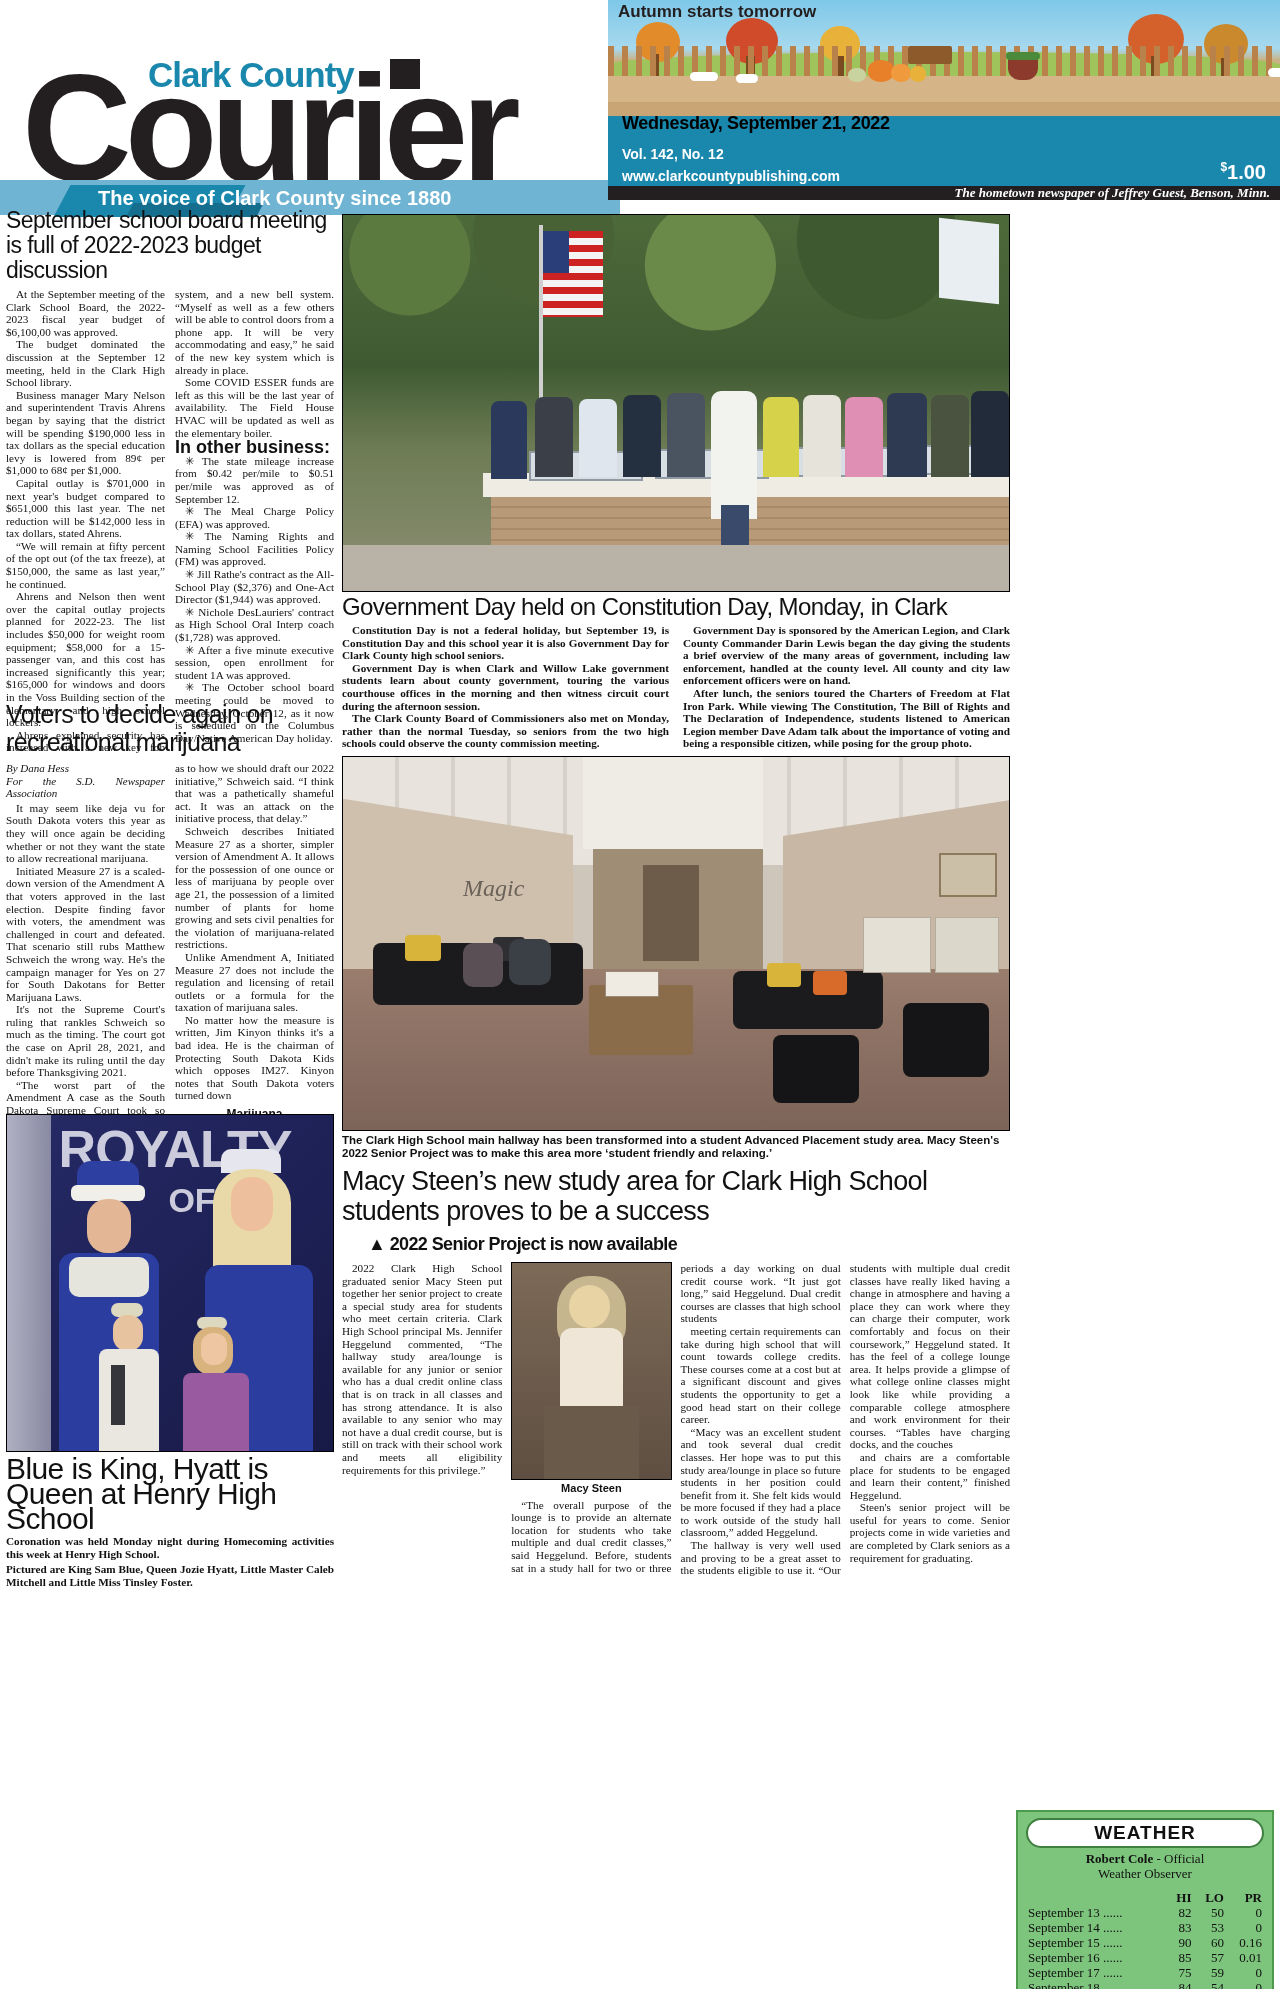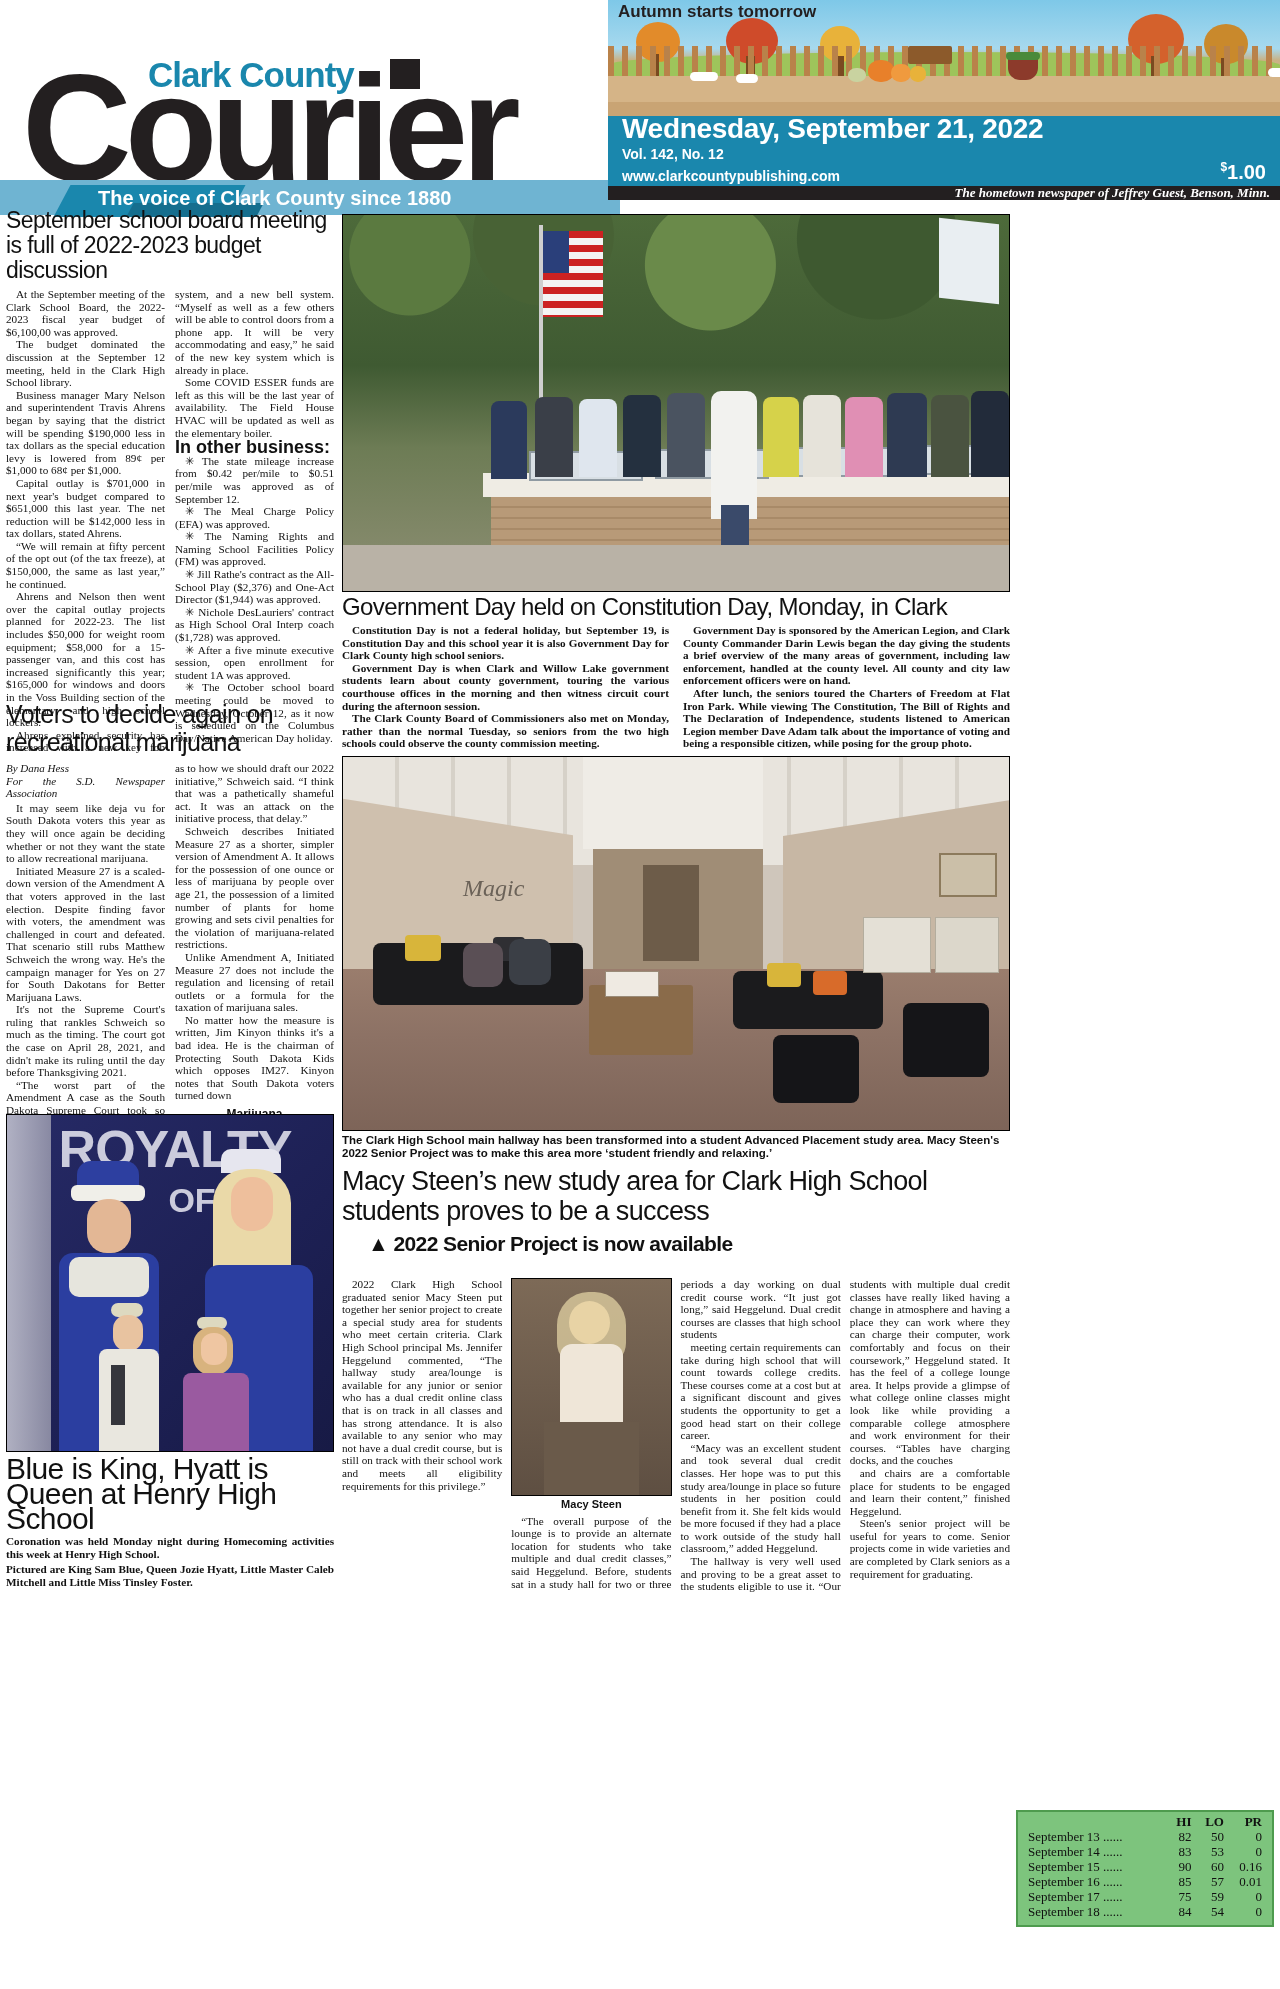--- a/index.html
+++ b/index.html
@@ -28,21 +28,21 @@
   .autumn-label{position:absolute;left:10px;top:2px;font-family:"Liberation Sans",sans-serif;
     font-weight:bold;font-size:17px;color:#231f20;z-index:9;}
   .fence{position:absolute;left:0;bottom:34px;width:672px;height:36px;}
   .hill{position:absolute;left:0;bottom:38px;width:672px;height:26px;background:#9ec45b;border-radius:50% 50% 0 0;}
   .ground{position:absolute;left:0;bottom:0;width:672px;height:40px;background:#d5b487;}
   .ground2{position:absolute;left:0;bottom:0;width:672px;height:14px;background:#c9a474;}
   .tree{position:absolute;border-radius:50%;}
   .pump{position:absolute;border-radius:46%;background:#e8802a;}
   .cloud{position:absolute;background:#fff;border-radius:12px;height:9px;}
   .mh-date{position:absolute;left:14px;top:113px;font-family:"Liberation Sans",sans-serif;
-    font-weight:bold;font-size:28px;color:#ffffff;letter-spacing:-0.3px;}
+    font-weight:bold;font-size:18px;color:#000000;letter-spacing:-0.3px;}
   .mh-vol{position:absolute;left:14px;top:146px;font-family:"Liberation Sans",sans-serif;
     font-weight:bold;font-size:14px;color:#fff;}
   .mh-web{position:absolute;left:14px;top:168px;font-family:"Liberation Sans",sans-serif;
     font-weight:bold;font-size:14px;color:#fff;}
   .mh-price{position:absolute;right:14px;top:160px;font-family:"Liberation Sans",sans-serif;
     font-weight:bold;font-size:20px;color:#fff;}
   .mh-price sup{font-size:12px;}
   .mh-hometown{position:absolute;left:608px;top:186px;width:672px;height:14px;background:#231f20;
     color:#fff;font-family:"Liberation Serif",serif;font-style:italic;font-weight:bold;font-size:13px;
     text-align:right;padding-right:10px;box-sizing:border-box;line-height:14px;}
@@ -72,21 +72,21 @@
   .a2 h1{font-size:25px;line-height:28px;margin:0 0 6px 0;}
   .jump{font-family:"Liberation Sans",sans-serif;font-weight:bold;font-size:12px;text-align:center;margin-top:6px;}
   .jump span{display:block;font-size:9.5px;}
 
   .photo2{position:absolute;left:342px;top:756px;width:668px;height:375px;border:1px solid #000;
     box-sizing:border-box;overflow:hidden;}
   .photo2cap{position:absolute;left:342px;top:1134px;width:668px;}
 
   .macy{position:absolute;left:342px;top:1166px;width:668px;}
   .macy h2{font-size:27px;line-height:30px;margin:0;}
-  .macy h3{font-size:21px;line-height:24px;margin:6px 0 22px 26px;font-weight:bold;}
+  .macy h3{font-size:18px;line-height:24px;margin:6px 0 6px 26px;font-weight:bold;}
   .macy-cols{column-count:4;column-gap:9px;}
 
   .photo3{position:absolute;left:6px;top:1114px;width:328px;height:338px;border:1px solid #000;
     box-sizing:border-box;overflow:hidden;background:#2b2f6b;}
   .a3{position:absolute;left:6px;top:1456px;width:328px;}
   .a3 h2{font-size:30px;line-height:25px;margin:0 0 4px 0;}
 
   .macyphoto{width:100%;height:218px;border:1px solid #000;box-sizing:border-box;overflow:hidden;
     background:#6f5a4a;margin-bottom:2px;}
   .macycap{font-family:"Liberation Sans",sans-serif;font-weight:bold;font-size:11px;text-align:center;margin-bottom:4px;}
@@ -348,20 +348,28 @@
     <div class="pcell" style="left:176px;top:258px;width:66px;height:80px;background:#9a5aa0;border-radius:8px 8px 0 0;"></div>
   </div>
 
   <div class="a3">
     <h2 class="hl">Blue is King, Hyatt is Queen at Henry High School</h2>
     <div class="capserif">Coronation was held Monday night during Homecoming activities this week at Henry High School.</div>
     <div class="capserif" style="margin-top:3px;">Pictured are King Sam Blue, Queen Jozie Hyatt, Little Master Caleb Mitchell and Little Miss Tinsley Foster.</div>
   </div>
 
   <div class="weather">
+    <div class="w-top">
+      <div class="w-pill">WEATHER</div>
+      <div class="w-obs">
+        <b>Robert Cole</b>
+        <span>- Official</span><br>
+        <span>Weather Observer</span>
+      </div>
+    </div>
     <div class="w-tbl">
       <table>
         <thead>
           <tr>
             <th style="text-align:left"></th>
             <th>HI</th>
             <th>LO</th>
             <th>PR</th>
           </tr>
         </thead>

